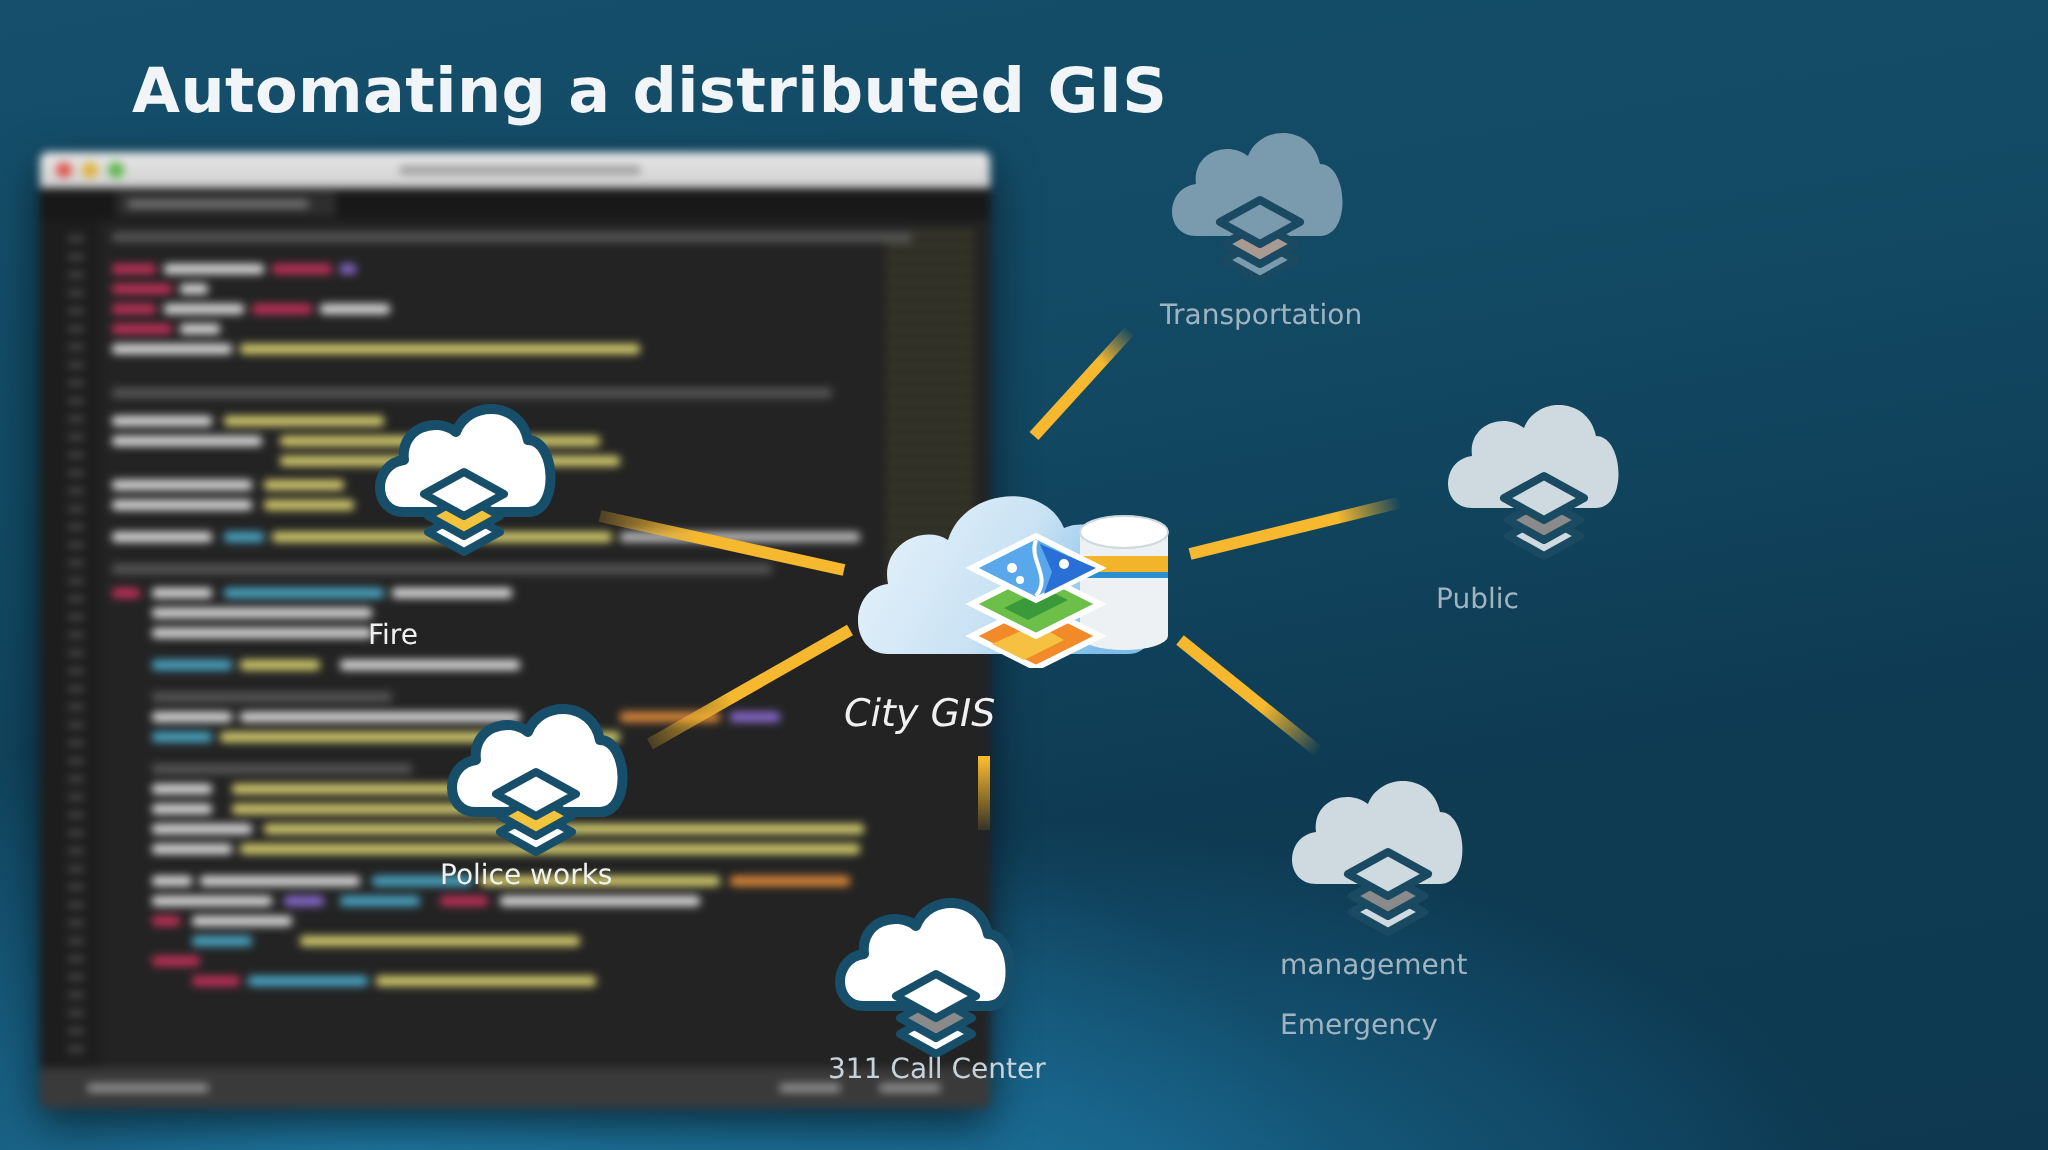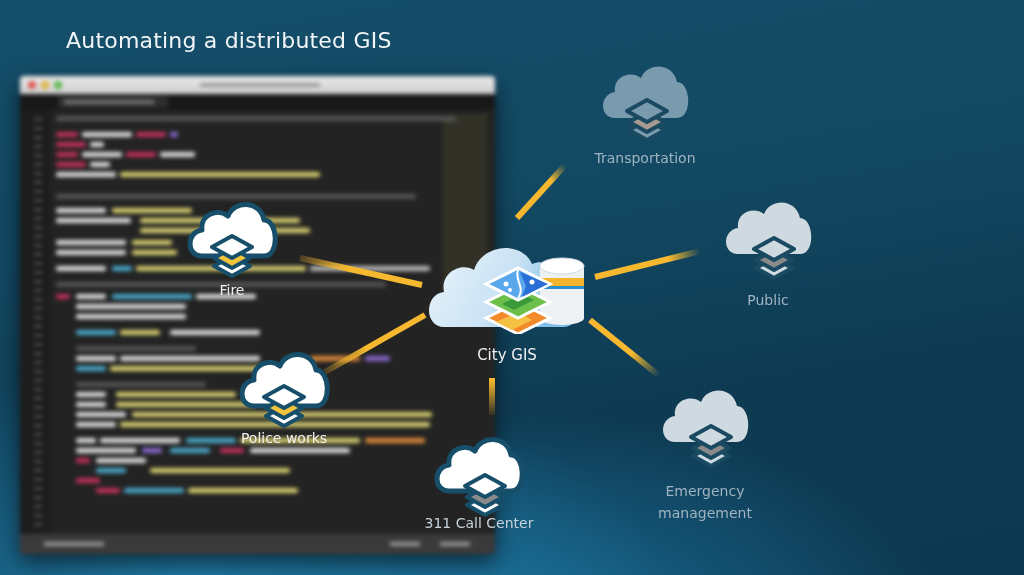--- a/index.html
+++ b/index.html
@@ -6,21 +6,21 @@
   body {
     width:1024px; height:575px; overflow:hidden; position:relative;
     font-family:"DejaVu Sans", sans-serif;
     background:
       radial-gradient(ellipse 700px 340px at 180px 600px, rgba(34,130,175,0.9), rgba(34,130,175,0) 70%),
       radial-gradient(ellipse 600px 300px at 520px 620px, rgba(28,120,165,0.8), rgba(28,120,165,0) 70%),
       linear-gradient(170deg, #154f6b 0%, #124862 40%, #0e3a52 70%, #0d3850 100%);
   }
   .title {
     position:absolute; left:66px; top:28px;
-    font-size:22px; color:#f2f5f7; font-weight:400; letter-spacing:0.2px;
+    font-size:31px; color:#f2f5f7; font-weight:700; letter-spacing:0.2px;
     font-family:"DejaVu Sans", sans-serif;
   }
   
   .editor {
     position:absolute; left:20px; top:76px; width:475px; height:478px;
     background:#232323; border-radius:4px; filter:blur(2.2px);
     box-shadow:0 8px 22px rgba(0,0,0,0.6);
     overflow:hidden;
   }
   .editor .titlebar { height:18px; background:linear-gradient(#e8e8e8,#cfcfcf); position:relative; }
@@ -32,23 +32,23 @@
   .editor .gutter::after { content:""; position:absolute; left:14px; top:8px; width:8px; bottom:8px;
     background:repeating-linear-gradient(#4a4a4a 0 3px, transparent 3px 9px); }
   .editor .minimap { position:absolute; right:8px; top:40px; width:44px; height:180px;
     background:repeating-linear-gradient(#6a6a3a 0 2px, transparent 2px 6px); opacity:0.6; }
   .editor .status { position:absolute; left:0; right:0; bottom:0; height:20px; background:#3a3a3a; }
   .codeline { position:absolute; height:5px; border-radius:2px; }
 
   
   svg.links { position:absolute; left:0; top:0; }
 
-  .node { position:absolute; text-align:center; }
+  .node { position:absolute; text-align:left; }
   .node .label { font-family:"DejaVu Sans", sans-serif; font-size:14px; white-space:nowrap; display:block; }
-  .label.bright { color:#f0f0f0; }
+  .label.bright { color:#f0f0f0;margin-top:28px; }
   .label.dim { color:#9fb4c0; }
 </style>
 </head>
 <body>
 
 <div class="title">Automating a distributed GIS</div>
 
 <div class="editor">
   <div class="titlebar">
     <span class="dot" style="left:8px;background:#e0564f"></span>
@@ -206,21 +206,21 @@
     <polygon points="74,100 96,90 110,98 90,108" fill="#f6c042"></polygon>
     <polygon points="64,80 96,64 128,80 96,96" fill="#6cc04a" stroke="#fff" stroke-width="3"></polygon>
     <polygon points="80,82 100,72 112,78 92,88" fill="#3a9a3a"></polygon>
     <polygon points="64,62 96,46 128,62 96,78" fill="#5aa8ec" stroke="#fff" stroke-width="3"></polygon>
     <path d="M96 48 C92 58 104 66 96 76" stroke="#ffffff" stroke-width="2" fill="none"></path>
     <polygon points="98,50 126,62 100,75 104,64" fill="#2a6fd6"></polygon>
     <circle cx="84" cy="62" r="2.5" fill="#fff"></circle>
       <circle cx="88" cy="68" r="2" fill="#fff"></circle>
       <circle cx="110" cy="60" r="2.5" fill="#fff"></circle>
   </svg>
-  <span class="label bright" style="margin-top:8px;font-size:15px;">City GIS</span>
+  <span class="label bright" style="margin-top:8px;font-size:19px;font-style:italic;">City GIS</span>
 </div>
 
 <div class="node" style="left:184px;top:198px;width:96px;">
   <svg width="96" height="80" viewBox="0 0 96 80">
     <path d="M18 58 C2 58 2 34 18 32 C16 16 34 10 44 18 C50 2 76 2 80 22 C94 22 96 58 80 58 Z" fill="#ffffff" stroke="#174f6b" stroke-width="5" stroke-linejoin="round"></path>
     <polygon points="48,78 30,68 48,58 66,68" fill="#ffffff" stroke="#174f6b" stroke-width="4" stroke-linejoin="round"></polygon>
     <polygon points="48,70 30,60 48,50 66,60" fill="#f2c33c" stroke="#174f6b" stroke-width="4" stroke-linejoin="round"></polygon>
     <polygon points="48,60 28,49 48,38 68,49" fill="#ffffff" stroke="#174f6b" stroke-width="4" stroke-linejoin="round"></polygon>
   </svg>
   <span class="label bright">Fire</span>
@@ -229,21 +229,21 @@
 <div class="node" style="left:220px;top:348px;width:128px;">
   <svg width="96" height="80" viewBox="0 0 96 80">
     <path d="M18 58 C2 58 2 34 18 32 C16 16 34 10 44 18 C50 2 76 2 80 22 C94 22 96 58 80 58 Z" fill="#ffffff" stroke="#174f6b" stroke-width="5" stroke-linejoin="round"></path>
     <polygon points="48,78 30,68 48,58 66,68" fill="#ffffff" stroke="#174f6b" stroke-width="4" stroke-linejoin="round"></polygon>
     <polygon points="48,70 30,60 48,50 66,60" fill="#f2c33c" stroke="#174f6b" stroke-width="4" stroke-linejoin="round"></polygon>
     <polygon points="48,60 28,49 48,38 68,49" fill="#ffffff" stroke="#174f6b" stroke-width="4" stroke-linejoin="round"></polygon>
   </svg>
   <span class="label bright" style="margin-top:-2px">Police works</span>
 </div>
 
-<div class="node" style="left:414px;top:433px;width:130px;">
+<div class="node" style="left:414px;top:445px;width:130px;">
   <svg width="96" height="84" viewBox="0 0 96 84">
     <path d="M18 58 C2 58 2 34 18 32 C16 16 34 10 44 18 C50 2 76 2 80 22 C94 22 96 58 80 58 Z" fill="#ffffff" stroke="#174f6b" stroke-width="5" stroke-linejoin="round"></path>
     <polygon points="54,82 36,72 54,62 72,72" fill="#ffffff" stroke="#174f6b" stroke-width="4" stroke-linejoin="round"></polygon>
     <polygon points="54,74 36,64 54,54 72,64" fill="#8a8a8a" stroke="#174f6b" stroke-width="4" stroke-linejoin="round"></polygon>
     <polygon points="54,64 34,53 54,42 74,53" fill="#ffffff" stroke="#174f6b" stroke-width="4" stroke-linejoin="round"></polygon>
   </svg>
   <span class="label" style="color:#c7d3da;margin-top:-6px;font-size:14px">311 Call Center</span>
 </div>
 
 <div class="node" style="left:580px;top:60px;width:130px;">
@@ -266,15 +266,15 @@
   <span class="label dim" style="margin-top:8px">Public</span>
 </div>
 
 <div class="node" style="left:640px;top:384px;width:130px;">
   <svg width="96" height="84" viewBox="0 0 96 84">
     <path d="M18 58 C2 58 2 34 18 32 C16 16 34 10 44 18 C50 2 76 2 80 22 C94 22 96 58 80 58 Z" fill="#ced9e0"></path>
     <polygon points="54,82 36,72 54,62 72,72" fill="#ced9e0" stroke="#1a4a62" stroke-width="4" stroke-linejoin="round"></polygon>
     <polygon points="54,74 36,64 54,54 72,64" fill="#8a8a8a" stroke="#1a4a62" stroke-width="4" stroke-linejoin="round"></polygon>
     <polygon points="54,64 34,53 54,42 74,53" fill="#ced9e0" stroke="#1a4a62" stroke-width="4" stroke-linejoin="round"></polygon>
   </svg>
+  <span class="label dim" style="line-height:22px">management</span>
   <span class="label dim" style="margin-top:8px;line-height:22px">Emergency</span>
-  <span class="label dim" style="line-height:22px">management</span>
 </div>
 
 </body></html>

